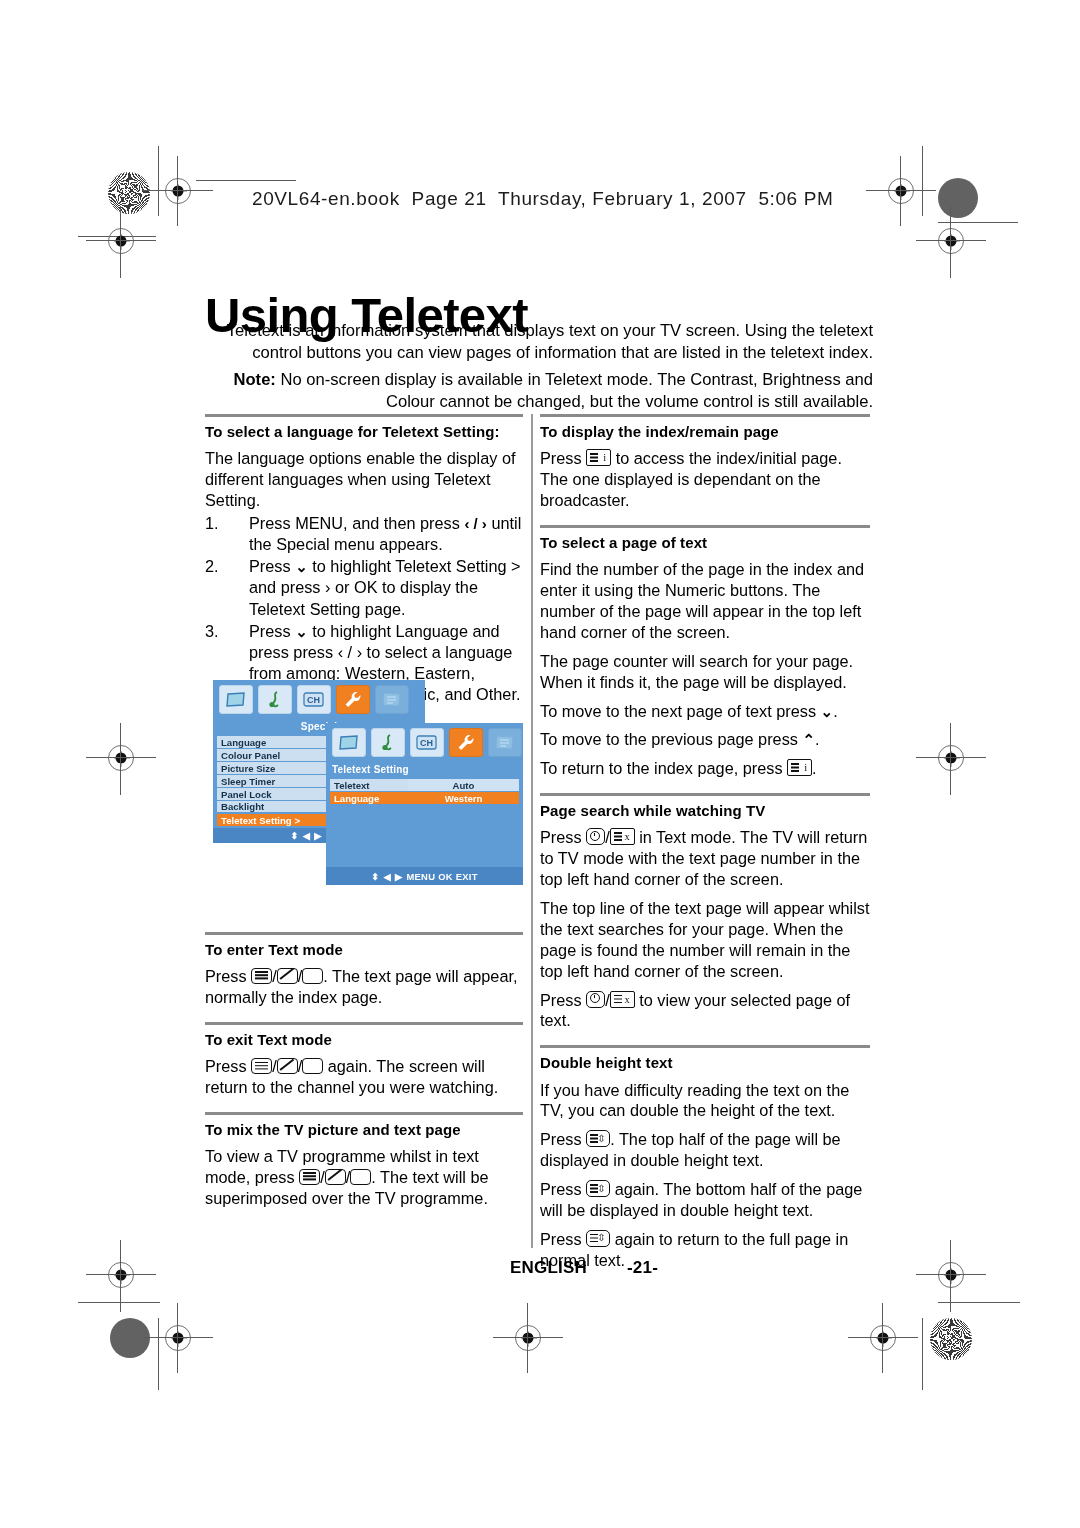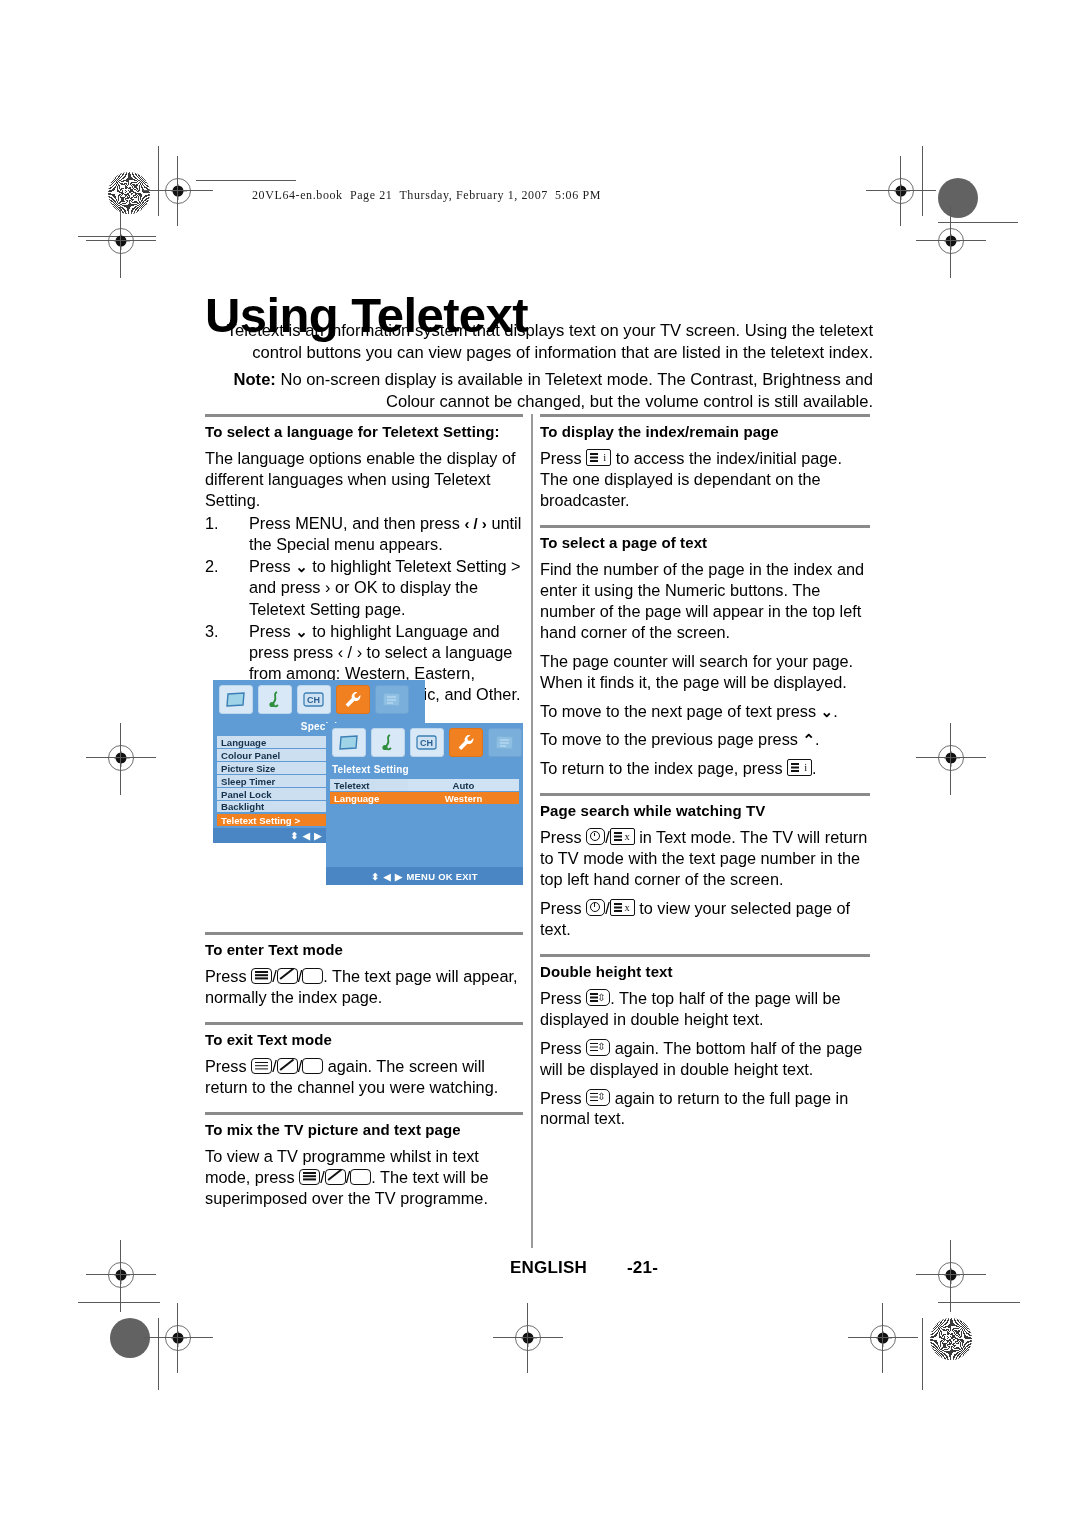--- a/index.html
+++ b/index.html
@@ -40,22 +40,22 @@
   }
   .greyblob {
     position: absolute; width: 40px; height: 40px; border-radius: 50%;
     background: #555; opacity: .92;
   }
 
   
   .bookline {
     position: absolute;
     left: 252px; top: 188px;
-    font-family: Liberation Serif, serif;
-    font-size: 12px; letter-spacing: .6px; color: #1c1c1c;
+    font-family: Liberation Sans, sans-serif;
+    font-size: 19px; letter-spacing: .6px; color: #1c1c1c;
     white-space: pre;
   }
 
   
   #content { position: absolute; left: 0; top: 0; width: 1080px; height: 1528px; }
 
   .page-title {
     position: absolute; left: 205px; top: 258px;
     font-size: 49px; font-weight: bold; letter-spacing: -.6px;
     line-height: 1; color: #000;
@@ -380,28 +380,30 @@
         <p><span>To move to the previous page press </span><span class="arr">⌃</span><span>.</span></p>
         <p><span>To return to the index page, press </span><span class="gl-idx"><i>i</i></span><span>.</span></p>
       </div>
     </div>
 
     <div class="block">
       <div class="sec-rule"></div>
       <h3 class="sec-head">Page search while watching TV</h3>
       <div class="body-txt">
         <p><span>Press </span><span class="gl-clock"></span><span>/</span><span class="gl-idx"><i>x</i></span><span> in Text mode. The TV will return to TV mode with the text page number in the top left hand corner of the screen.</span></p>
+        <p>The top line of the text page will appear whilst the text searches for your page. When the page is found the number will remain in the top left hand corner of the screen.</p>
         <p><span>Press </span><span class="gl-clock"></span>/<span class="gl-idx"><i>x</i></span><span> to view your selected page of text.</span></p>
       </div>
     </div>
 
     <div class="block">
       <div class="sec-rule"></div>
       <h3 class="sec-head">Double height text</h3>
       <div class="body-txt">
+        <p>If you have difficulty reading the text on the TV, you can double the height of the text.</p>
         <p><span>Press </span><span class="gl-dh"><i>⇳</i></span><span>. The top half of the page will be displayed in double height text.</span></p>
         <p><span>Press </span><span class="gl-dh"><i>⇳</i></span><span> again. The bottom half of the page will be displayed in double height text.</span></p>
         <p><span>Press </span><span class="gl-dh"><i>⇳</i></span><span> again to return to the full page in normal text.</span></p>
       </div>
     </div>
 
   </div>
 
   <div class="osd-wrap">
 

